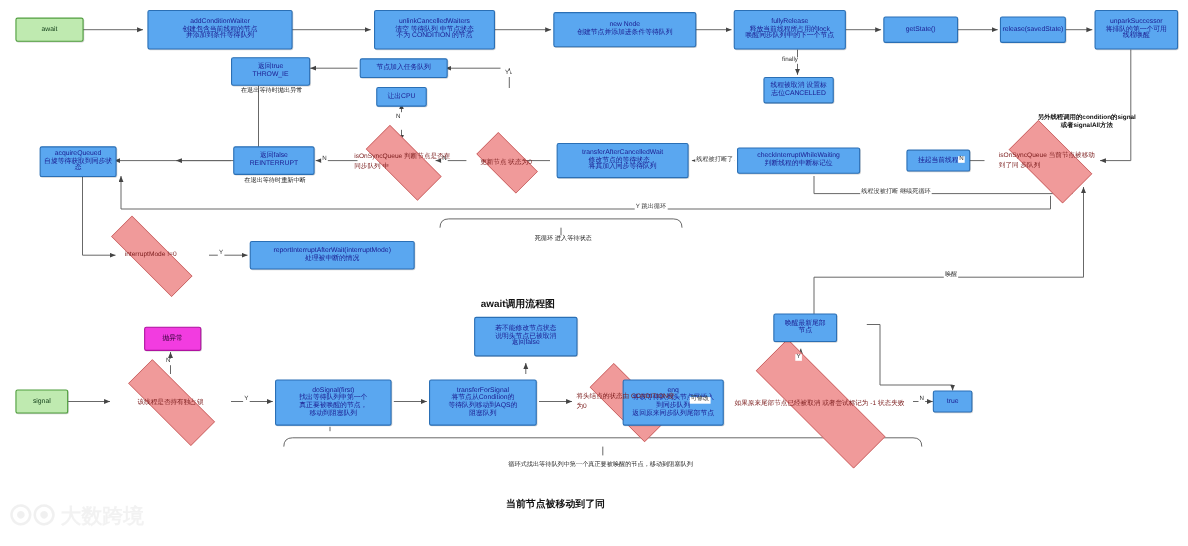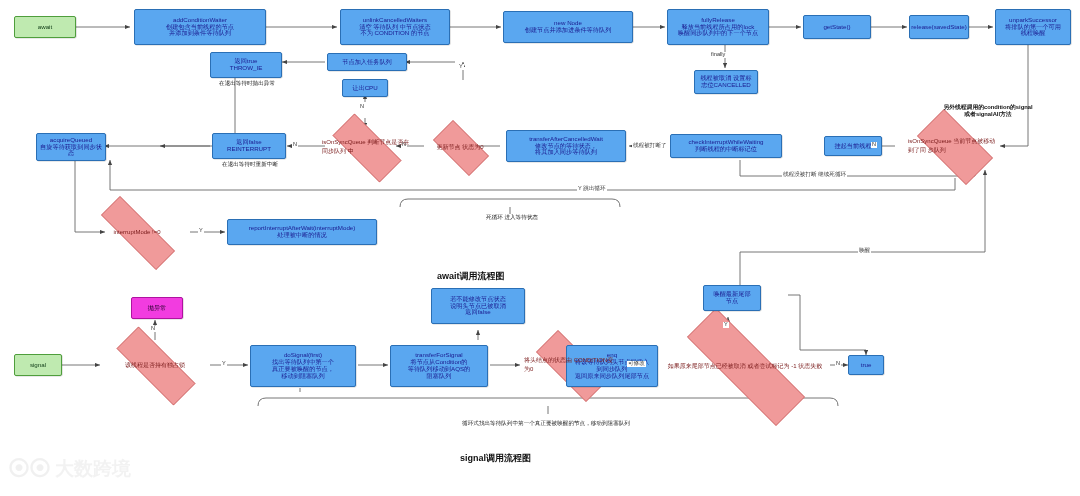--- a/index.html
+++ b/index.html
@@ -260,20 +260,20 @@
   <div class="node proc" style="left:848px;top:355px;width:36px;height:20px;">true</div>
 
   <div class="elabel" style="left:150px;top:326px;">N</div>
   <div class="elabel" style="left:221px;top:361px;">Y</div>
   <div class="elabel" style="left:627px;top:361px;">可修改</div>
   <div class="elabel" style="left:723px;top:322px;">Y</div>
   <div class="elabel" style="left:835px;top:361px;">N</div>
 
   <div class="caption" style="left:396px;top:420px;width:300px;">循环式找出等待队列中第一个真正要被唤醒的节点，移动到阻塞队列</div>
 
-  <div class="title" style="left:460px;top:452px;">signal调用流程图</div>
+  <div class="title" style="left:460px;top:452px;">当前节点被移动到了同</div>
 
   <div class="watermark">
     <span class="wm-glyph">⦿⦿</span>
     <span class="wm-text">大数跨境</span>
   </div>
 
 </div>
 
 </body></html>

